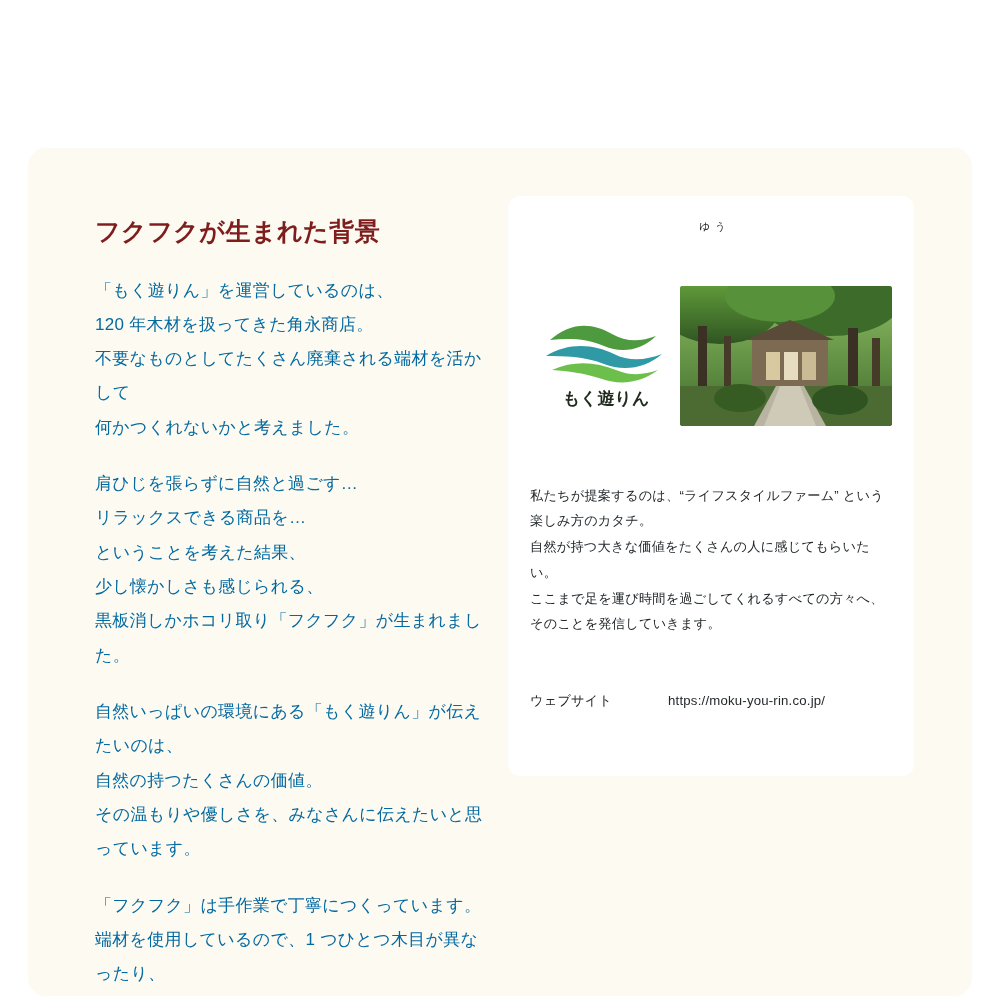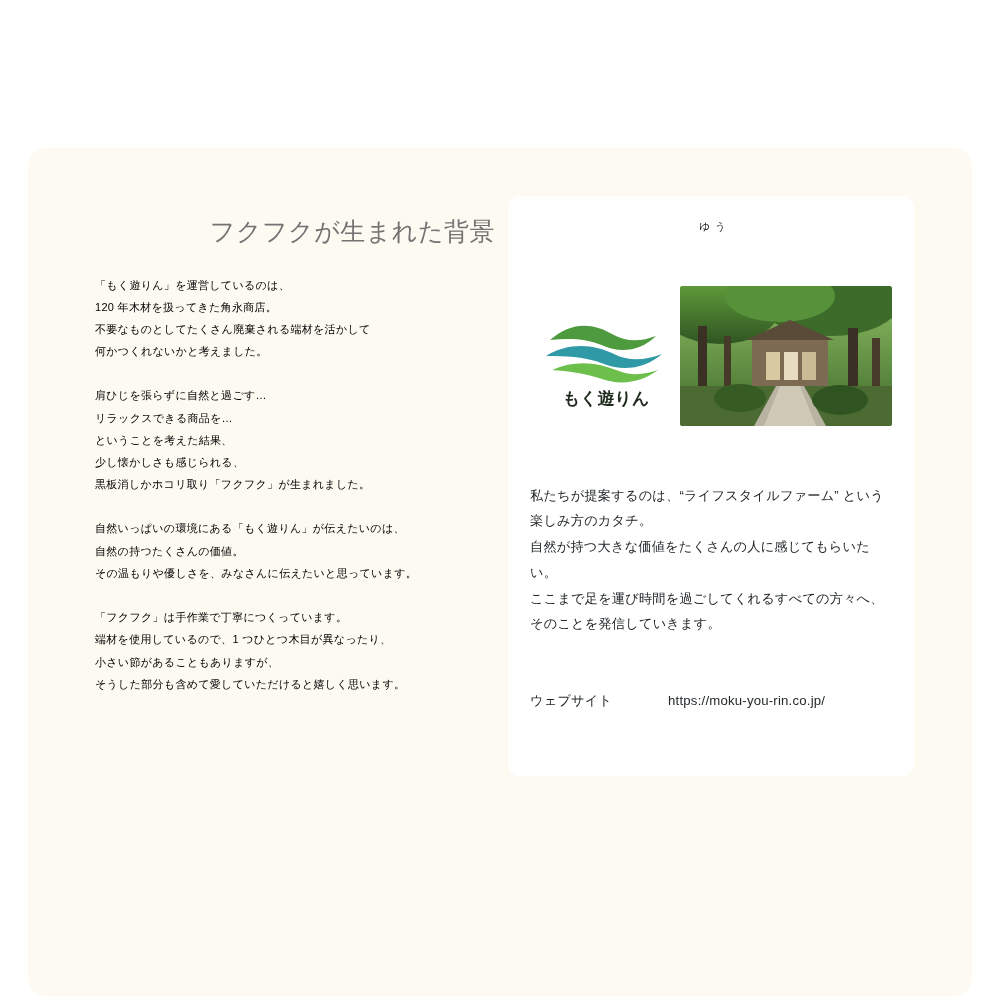--- a/index.html
+++ b/index.html
@@ -35,30 +35,29 @@
 
   
   .left-col {
     position: absolute;
     left: 95px;
     top: 215px;
     width: 400px;
   }
   .left-title {
     font-size: 25px;
-    font-weight: normal;
-    color: #737373;
+    font-weight: bold;
+    color: #7f1d1d;
     letter-spacing: 0.5px;
     margin: 0 0 26px 0;
     line-height: 1.3;
-    text-align: right;
   }
   .para {
-    font-size: 11px;
-    color: #000000;
+    font-size: 17px;
+    color: #0369a1;
     line-height: 2.02;
     margin: 0 0 22px 0;
     letter-spacing: 0.3px;
     white-space: pre-line;
   }
   .para:last-child { margin-bottom: 0; }
 
   
   .panel {
     position: absolute;

